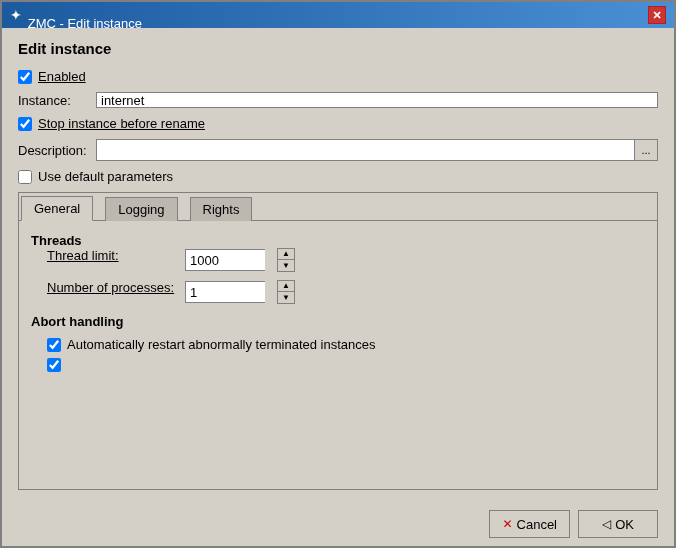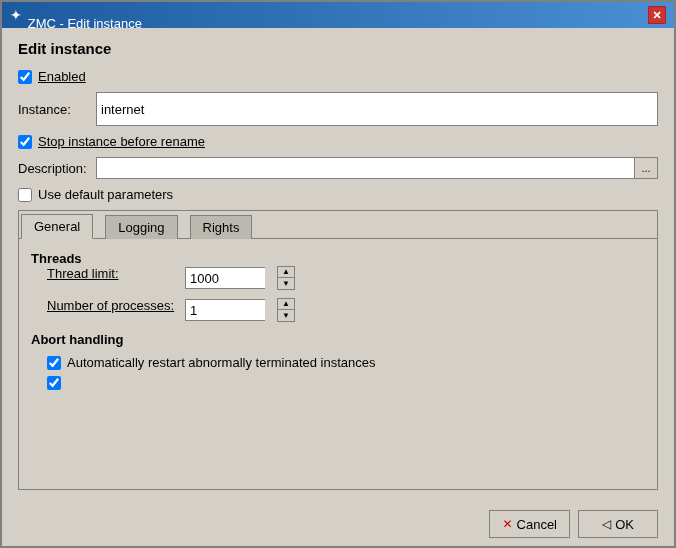--- a/index.html
+++ b/index.html
@@ -91,21 +91,21 @@
       height: 14px;
       cursor: pointer;
     }
     .label-text {
       font-size: 13px;
       white-space: nowrap;
       min-width: 70px;
     }
     .text-input {
       flex: 1;
-      height: 34px;
+      height: 16px;
       border: 1px solid #808080;
       background: white;
       padding: 2px 4px;
       font-size: 13px;
       outline: none;
     }
     .description-wrapper {
       flex: 1;
       display: flex;
       align-items: center;

